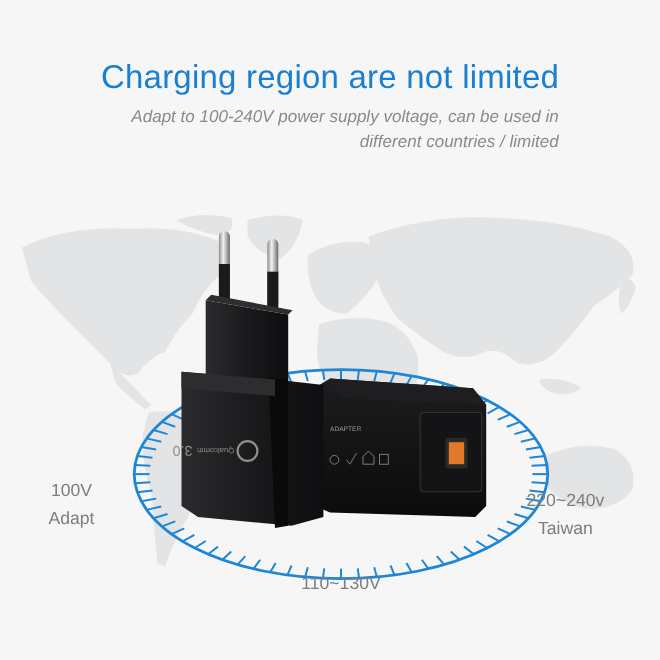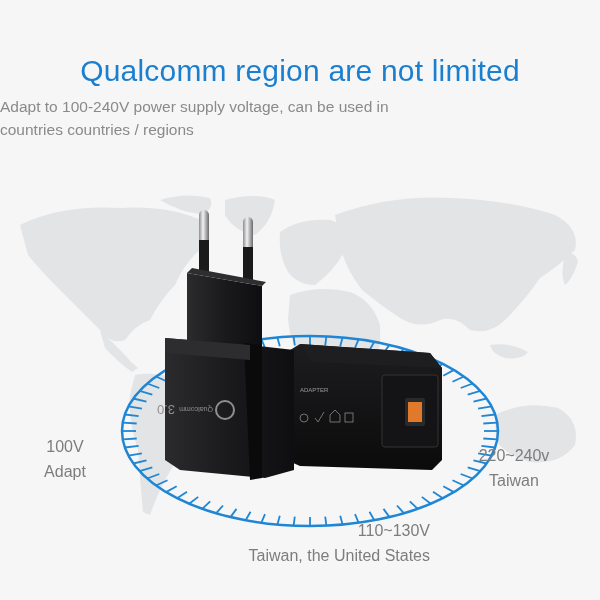--- a/index.html
+++ b/index.html
@@ -1,23 +1,23 @@
 <!DOCTYPE html>
 <html><head>
 <meta charset="utf-8">
 <style>
   html, body { margin: 0; padding: 0; }
   body { width: 600px; height: 600px; background: #f6f6f7; position: relative; overflow: hidden; font-family: "Liberation Sans", sans-serif; }
   .abs { position: absolute; }
   .title { top: 54px; left: 0; width: 600px; text-align: center; font-size: 30px; color: #1b7fd0; letter-spacing: 0.2px; }
-  .subtitle { top: 95px; left: 0; width: 508px; text-align: left; font-size: 15.5px; color: #8a8a8a; line-height: 23px; }
+  .subtitle { top: 95px; left: 0; width: 508px; text-align: right; font-size: 15.5px; color: #8a8a8a; line-height: 23px; font-style: italic; }
   .label { text-align: center; font-size: 16px; color: #7d7d7d; line-height: 25px; }
   #lbl-japan { left: 20px; top: 434px; width: 90px; text-align: center; }
   #lbl-china { left: 462px; top: 443px; width: 104px; }
-  #lbl-us { left: 190px; top: 518px; width: 240px; text-align: right; }
+  #lbl-us { left: 190px; top: 518px; width: 240px; }
   svg { position: absolute; left: 0; top: 0; }
 </style>
 </head>
 <body>
 
 <svg width="600" height="600">
   <g fill="#e3e4e6">
 
     <path d="M20,225 Q60,205 120,208 Q170,205 205,222 L200,250 Q185,262 175,285 Q160,300 150,320 Q135,325 125,340 Q110,345 100,330 Q80,310 60,290 Q40,270 28,255 Z"></path>
     <path d="M160,200 Q185,192 210,198 Q215,210 200,214 Q180,212 160,200 Z"></path>
@@ -170,30 +170,29 @@
   <path d="M244,343 L262,345 L262,478 L250,480 Z" fill="#0a0a0a"></path>
   <path d="M165,338 L250,345 L250,360 L165,353 Z" fill="#2d2d2f"></path>
 
   <g transform="translate(205,410) rotate(180)">
     <circle cx="-20" cy="0" r="9" fill="none" stroke="#8f8f8f" stroke-width="2"></circle>
     <text x="-8" y="3" font-size="7" fill="#8f8f8f" font-family="Liberation Sans, sans-serif">Qualcomm</text>
     <text x="30" y="5" font-size="13" fill="#8f8f8f" font-family="Liberation Sans, sans-serif">3.0</text>
   </g>
 </svg>
 
-<div class="abs title">Qualcomm region are not limited</div>
+<div class="abs title">Charging region are not limited</div>
 <div class="abs subtitle">
   <div>Adapt to 100-240V power supply voltage, can be used in</div>
-  <div>countries countries / regions</div>
+  <div>different countries / limited</div>
 </div>
 
 <div class="abs label" id="lbl-japan">
   <div>100V</div>
   <div>Adapt</div>
 </div>
 <div class="abs label" id="lbl-china">
   <div>220~240v</div>
   <div>Taiwan</div>
 </div>
 <div class="abs label" id="lbl-us">
   <div>110~130V</div>
-  <div>Taiwan, the United States</div>
 </div>
 
 </body></html>

